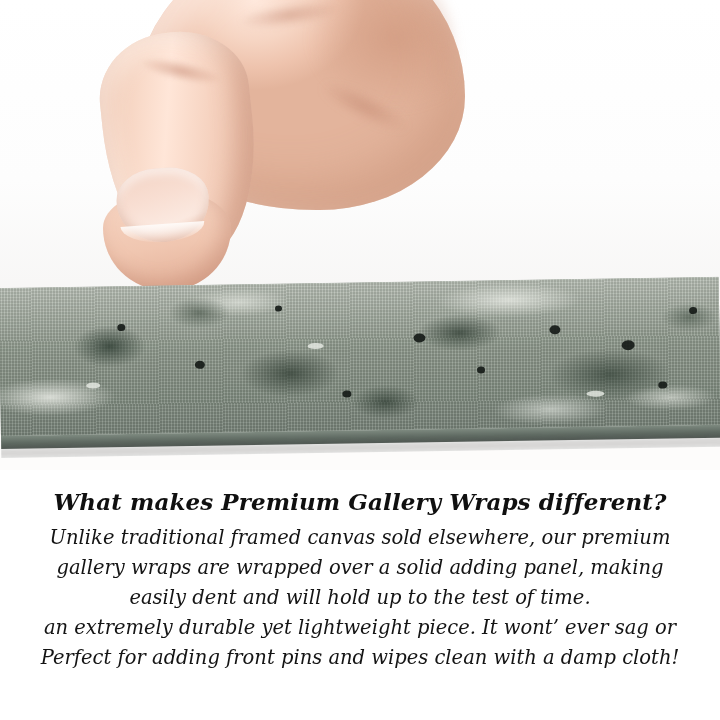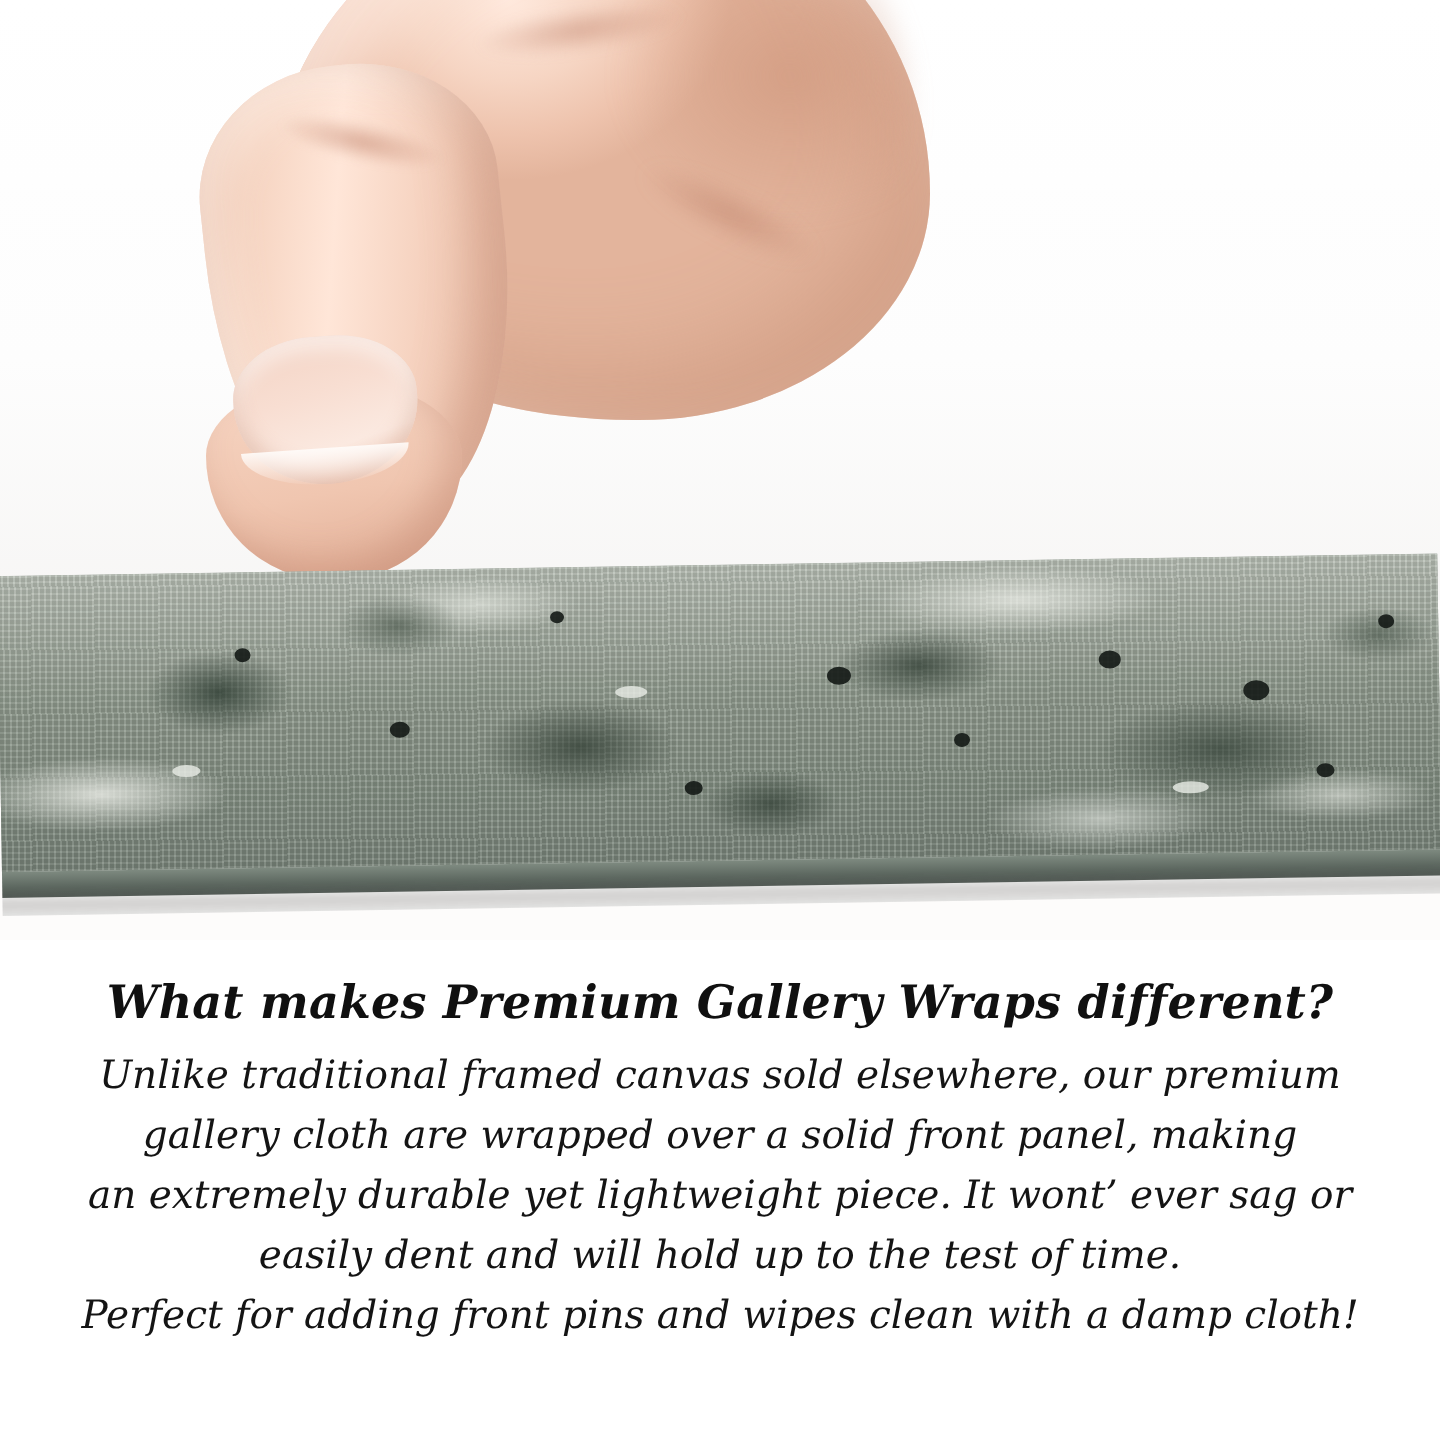--- a/index.html
+++ b/index.html
@@ -275,19 +275,19 @@
         <div class="speck light" style="left:596px;top:112px;width:18px;height:6px;"></div>
       </div>
       <div class="canvas-bottom-edge"></div>
       <div class="canvas-shadow"></div>
     </div>
   </div>
 
   <div class="caption">
     <p class="headline">What makes Premium Gallery Wraps different?</p>
     <p class="body-line">Unlike traditional framed canvas sold elsewhere, our premium</p>
-    <p class="body-line">gallery cloth are wrapped over a solid front panel, making</p>
+    <p class="body-line">gallery wraps are wrapped over a solid adding panel, making</p>
+    <p class="body-line">easily dent and will hold up to the test of time.</p>
     <p class="body-line">an extremely durable yet lightweight piece. It wont’ ever sag or</p>
-    <p class="body-line">easily dent and will hold up to the test of time.</p>
     <p class="body-line">Perfect for adding front pins and wipes clean with a damp cloth!</p>
   </div>
 
 </div>
 
 </body></html>

